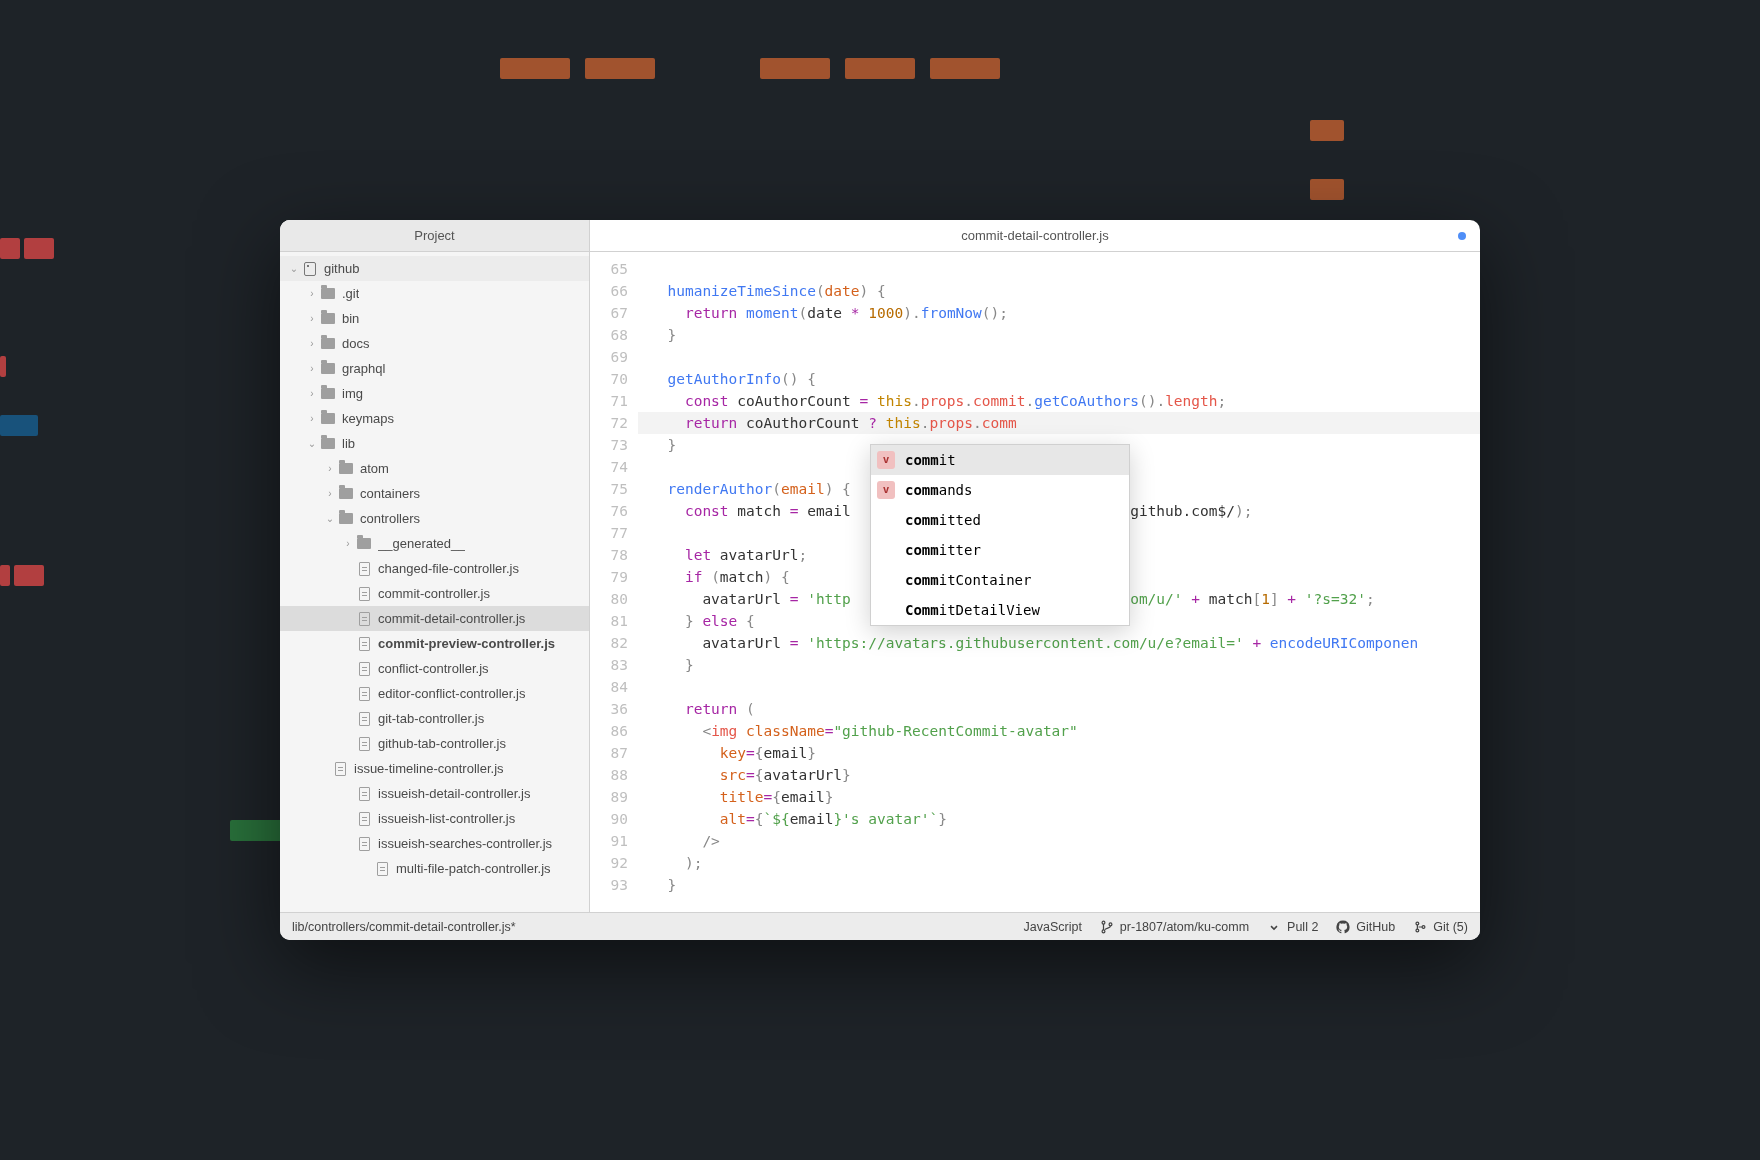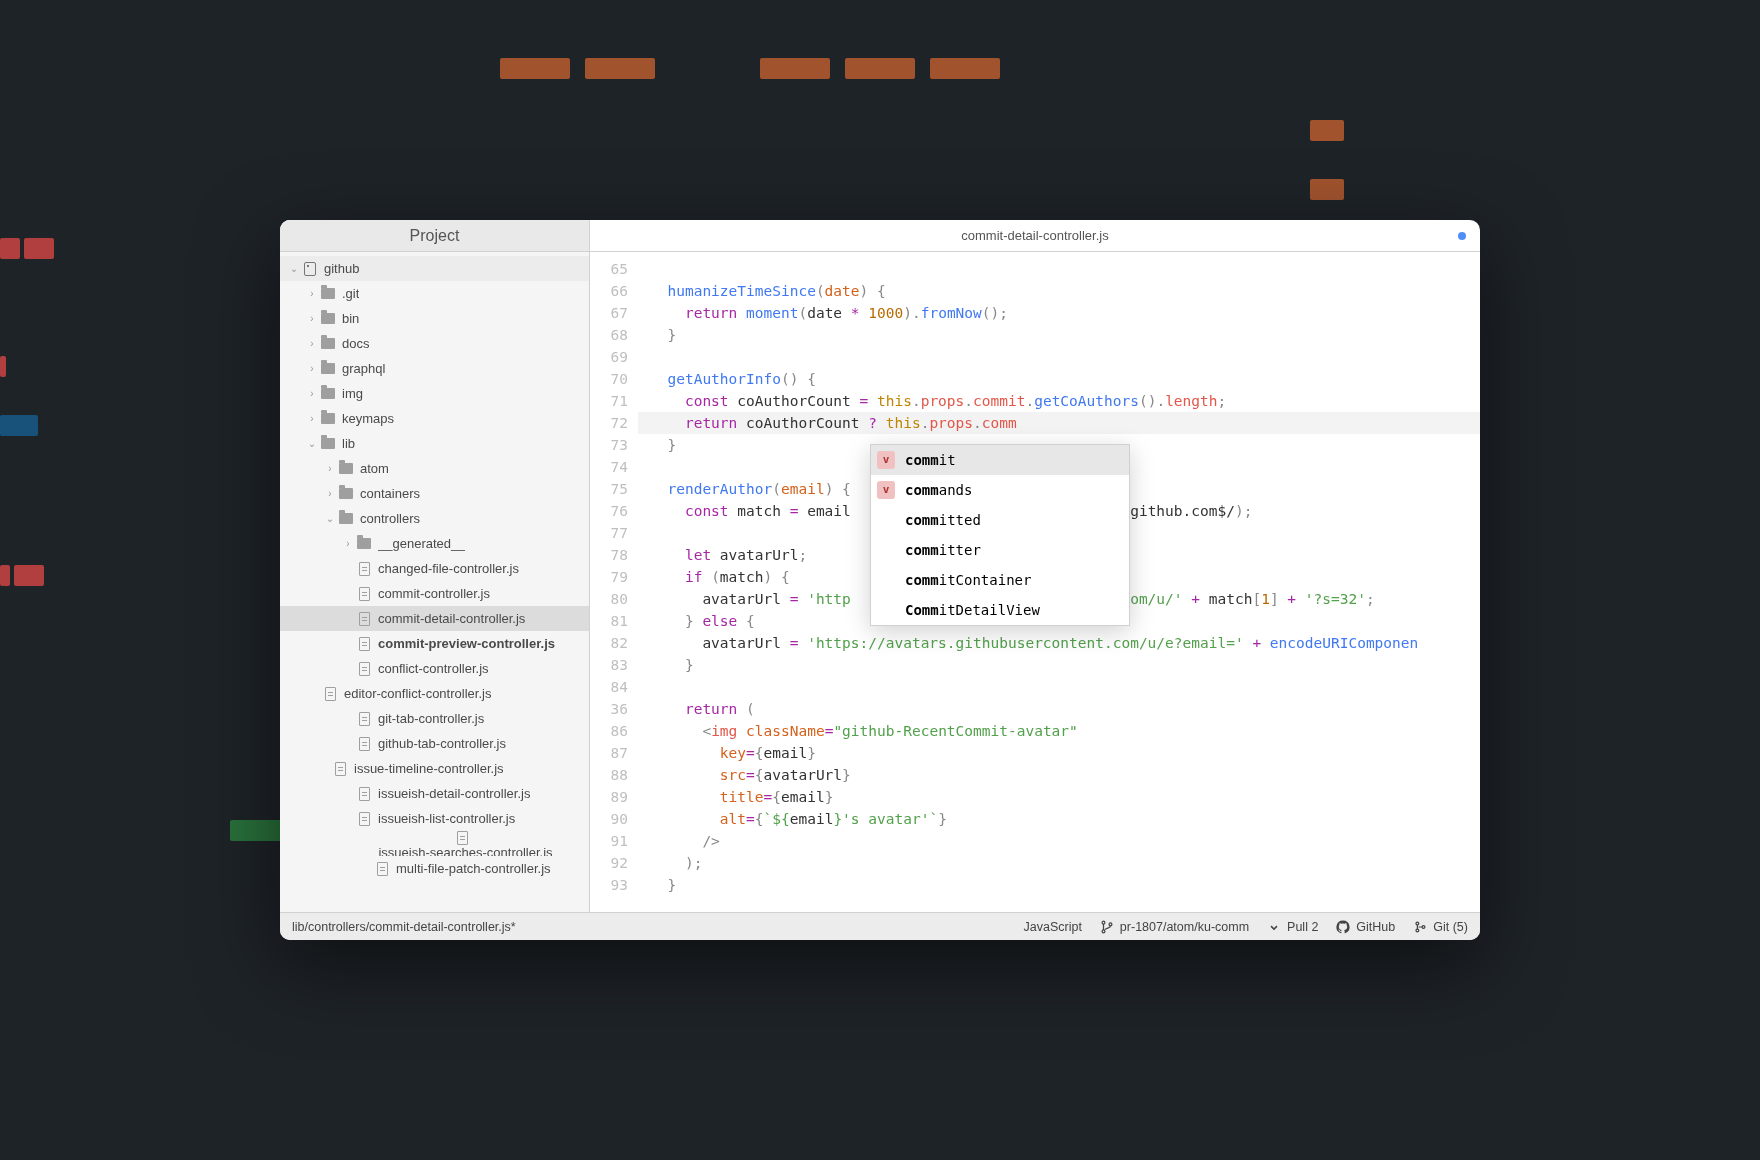--- a/index.html
+++ b/index.html
@@ -48,21 +48,21 @@
   .panes{flex:1;display:flex;min-height:0;}
   
   .sidebar{
     width:310px;flex:none;
     background:var(--sidebar-bg);
     border-right:1px solid var(--border);
     display:flex;flex-direction:column;
   }
   .sidebar-header{
     height:32px;display:flex;align-items:center;justify-content:center;
-    font-size:16px;color:#555;
+    font-size:13px;color:#555;
     border-bottom:1px solid var(--border);
     background:var(--sidebar-header-bg);
   }
   .tree{flex:1;overflow:auto;padding:4px 0 8px;}
   .tree-row{
     display:flex;align-items:center;height:25px;
     color:var(--tree-text);cursor:default;white-space:nowrap;
   }
   .tree-row.selected{background:#dcdcdc;}
   .tree-row .disclosure{width:12px;text-align:center;color:#9a9a9a;font-size:10px;margin-right:2px;}
@@ -280,21 +280,21 @@
               </span>
               <span class="label">commit-preview-controller.js</span>
             </div>
             <div class="tree-row" style="padding-left: 62px;">
               <span class="disclosure"></span>
               <span class="ticon">
                 <span class="ic-file"></span>
               </span>
               <span class="label">conflict-controller.js</span>
             </div>
-            <div class="tree-row" style="padding-left: 28px;">
+            <div class="tree-row" style="padding-left: 62px;">
               <span class="disclosure"></span>
               <span class="ticon">
                 <span class="ic-file"></span>
               </span>
               <span class="label">editor-conflict-controller.js</span>
             </div>
             <div class="tree-row" style="padding-left: 62px;">
               <span class="disclosure"></span>
               <span class="ticon">
                 <span class="ic-file"></span>
@@ -322,21 +322,21 @@
               </span>
               <span class="label">issueish-detail-controller.js</span>
             </div>
             <div class="tree-row" style="padding-left: 62px;">
               <span class="disclosure"></span>
               <span class="ticon">
                 <span class="ic-file"></span>
               </span>
               <span class="label">issueish-list-controller.js</span>
             </div>
-            <div class="tree-row" style="padding-left: 62px; flex-direction: column;">
+            <div class="tree-row" style="padding-left: 62px;">
               <span class="disclosure"></span>
               <span class="ticon">
                 <span class="ic-file"></span>
               </span>
               <span class="label">issueish-searches-controller.js</span>
             </div>
             <div class="tree-row" style="padding-left: 80px;">
               <span class="disclosure"></span>
               <span class="ticon">
                 <span class="ic-file"></span>

